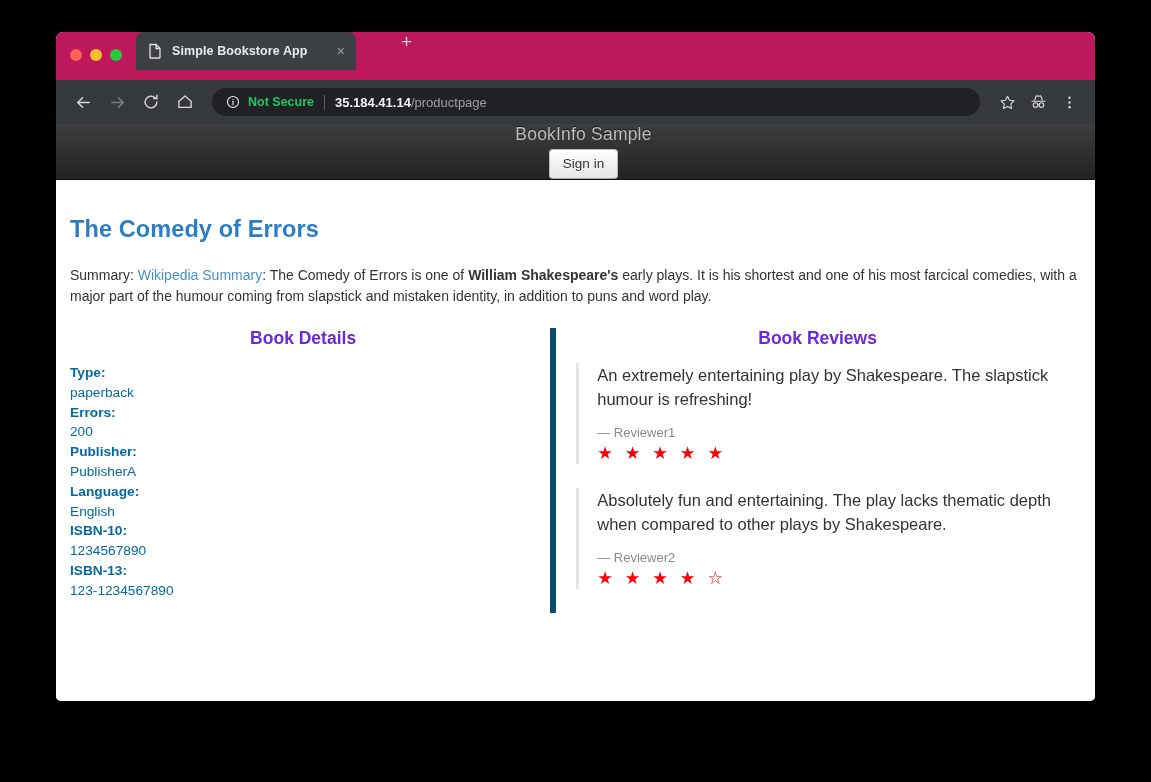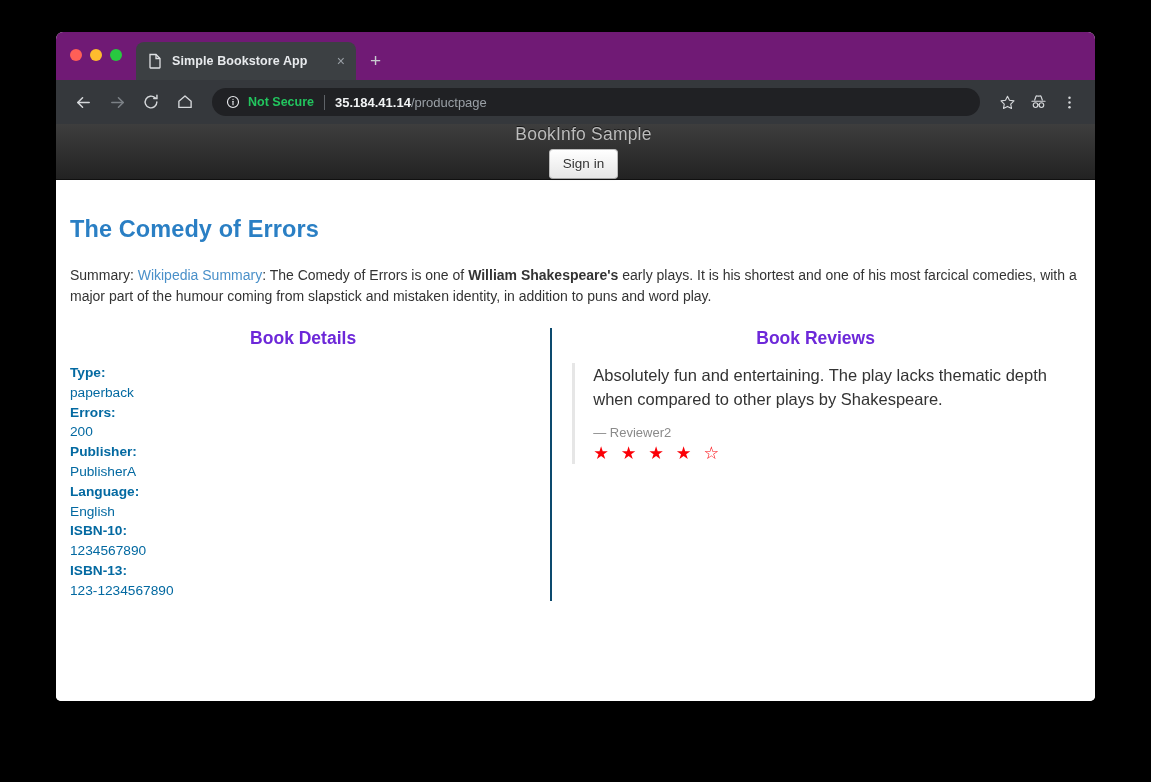--- a/index.html
+++ b/index.html
@@ -29,25 +29,26 @@
     border-radius: 7px 7px 5px 5px;
     overflow: hidden;
     background: #ffffff;
     display: flex;
     flex-direction: column;
   }
 
   
   .tab-strip {
     height: 48px;
-    background: #701a75;
-    display: flex;
-    align-items: flex-end;
+    background: #be185d;
+    display: flex;
+    align-items: flex-start;
     position: relative;
     flex: 0 0 auto;
+    gap: 31px;
   }
   .traffic-lights {
     position: absolute;
     left: 14px;
     top: 17px;
     display: flex;
     gap: 8px;
     align-items: center;
   }
   .light {
@@ -254,21 +255,21 @@
     margin-top: 22px;
   }
   .col-details {
     width: 47.5%;
     box-sizing: border-box;
     padding-right: 14px;
   }
   .col-reviews {
     width: 52.5%;
     box-sizing: border-box;
-    border-left: 2px solid #0c4a6e;
+    border-left: 6px solid #0c4a6e;
     padding-left: 20px;
   }
 
   .section-heading {
     text-align: center;
     color: #6d28d9;
     font-size: 17.5px;
     font-weight: bold;
     margin: 0 0 14px 0;
   }
@@ -434,20 +435,25 @@
               <dt>ISBN-10:</dt>
               <dd>1234567890</dd>
               <dt>ISBN-13:</dt>
               <dd>123-1234567890</dd>
             </dl>
           </div>
 
           <div class="col-reviews">
             <h3 class="section-heading">Book Reviews</h3>
 
+            <blockquote class="review">
+              <p class="review-text">An extremely entertaining play by Shakespeare. The slapstick humour is refreshing!</p>
+              <div class="review-author">— Reviewer1</div>
+              <div class="stars">★ ★ ★ ★ ★</div>
+            </blockquote>
 
             <blockquote class="review">
               <p class="review-text">Absolutely fun and entertaining. The play lacks thematic depth when compared to other plays by Shakespeare.</p>
               <div class="review-author">— Reviewer2</div>
               <div class="stars">★ ★ ★ ★ ☆</div>
             </blockquote>
           </div>
 
         </div>
       </div>

